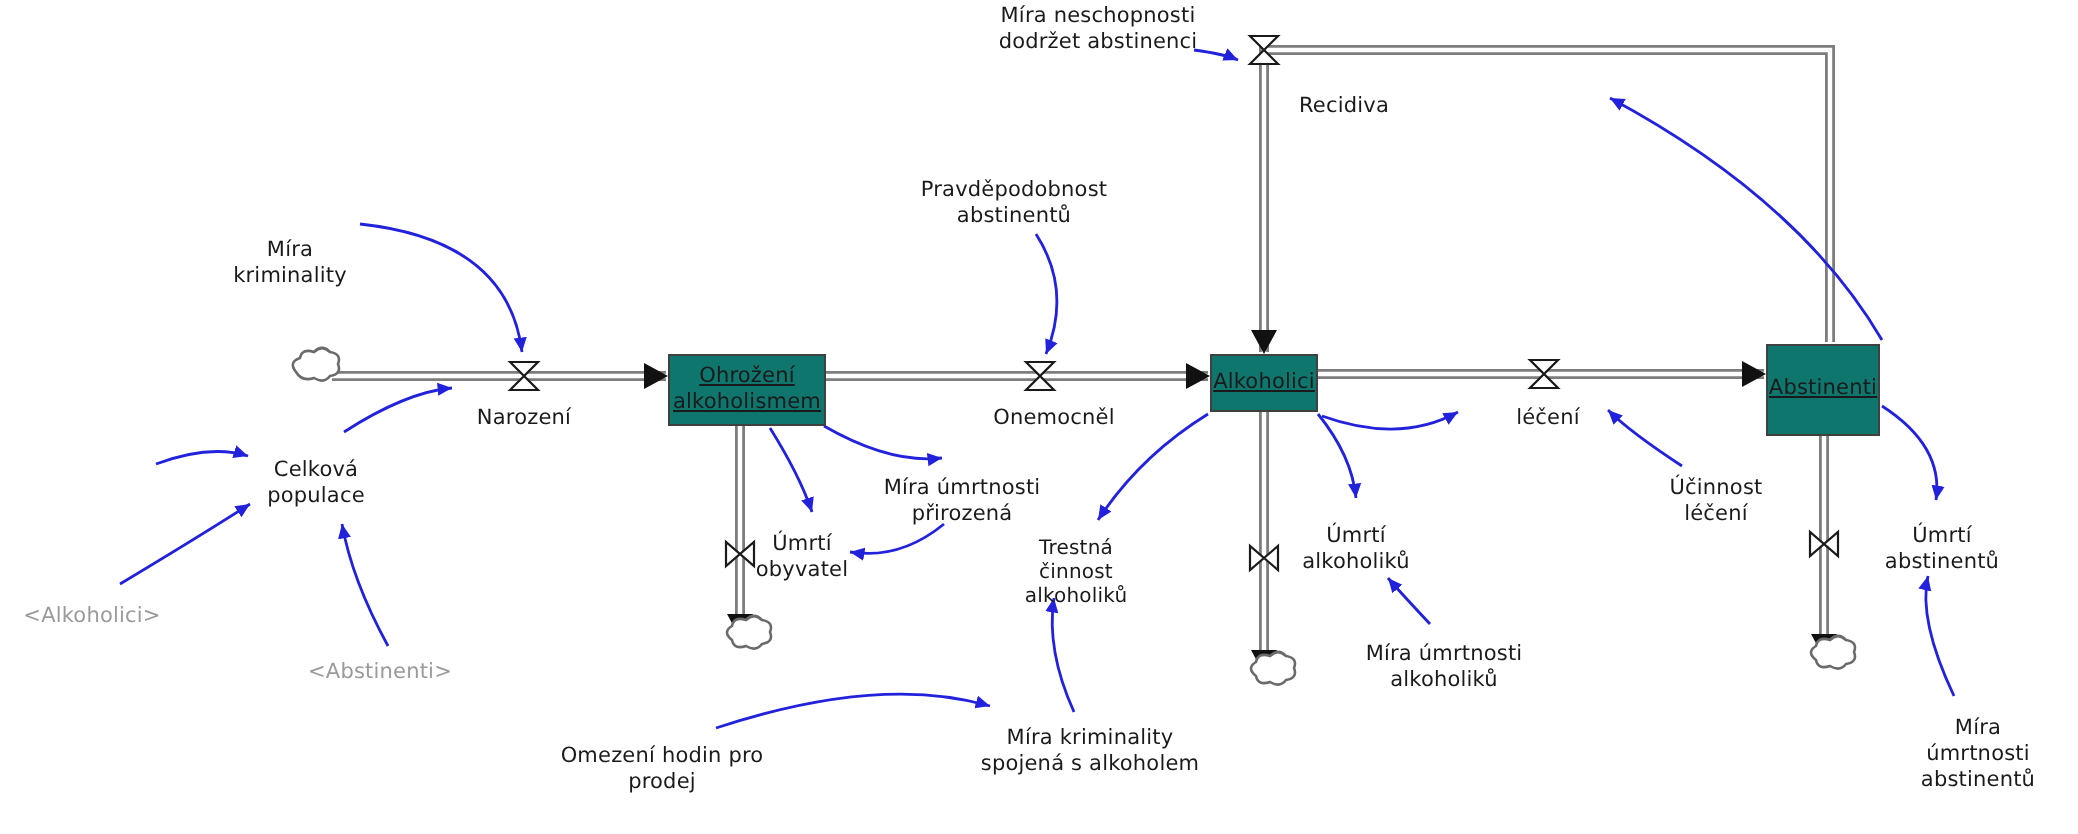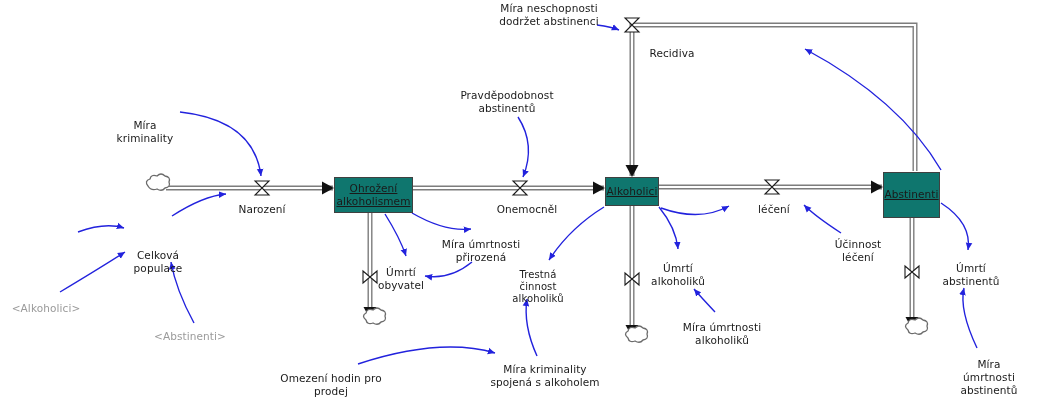--- a/index.html
+++ b/index.html
@@ -219,21 +219,21 @@
   <div class="lbl" style="left:632px; top:47px;margin-left:40px;">Recidiva</div>
   <div class="lbl" style="left:401px; top:266px;">Úmrtí
 obyvatel</div>
   <div class="lbl" style="left:678px; top:262px;">Úmrtí
 alkoholiků</div>
   <div class="lbl" style="left:971px; top:262px;">Úmrtí
 abstinentů</div>
 
   <div class="lbl" style="left:145px; top:119px;">Míra
 kriminality</div>
-  <div class="lbl" style="left:158px; top:229px;margin-top:20px;">Celková
+  <div class="lbl" style="left:158px; top:229px;">Celková
 populace</div>
   <div class="lbl" style="left:507px; top:89px;">Pravděpodobnost
 abstinentů</div>
   <div class="lbl" style="left:549px; top:2px;">Míra neschopnosti
 dodržet abstinenci</div>
   <div class="lbl" style="left:481px; top:238px;">Míra úmrtnosti
 přirozená</div>
   <div class="lbl small" style="left:538px; top:269px;">Trestná
 činnost
 alkoholiků</div>

